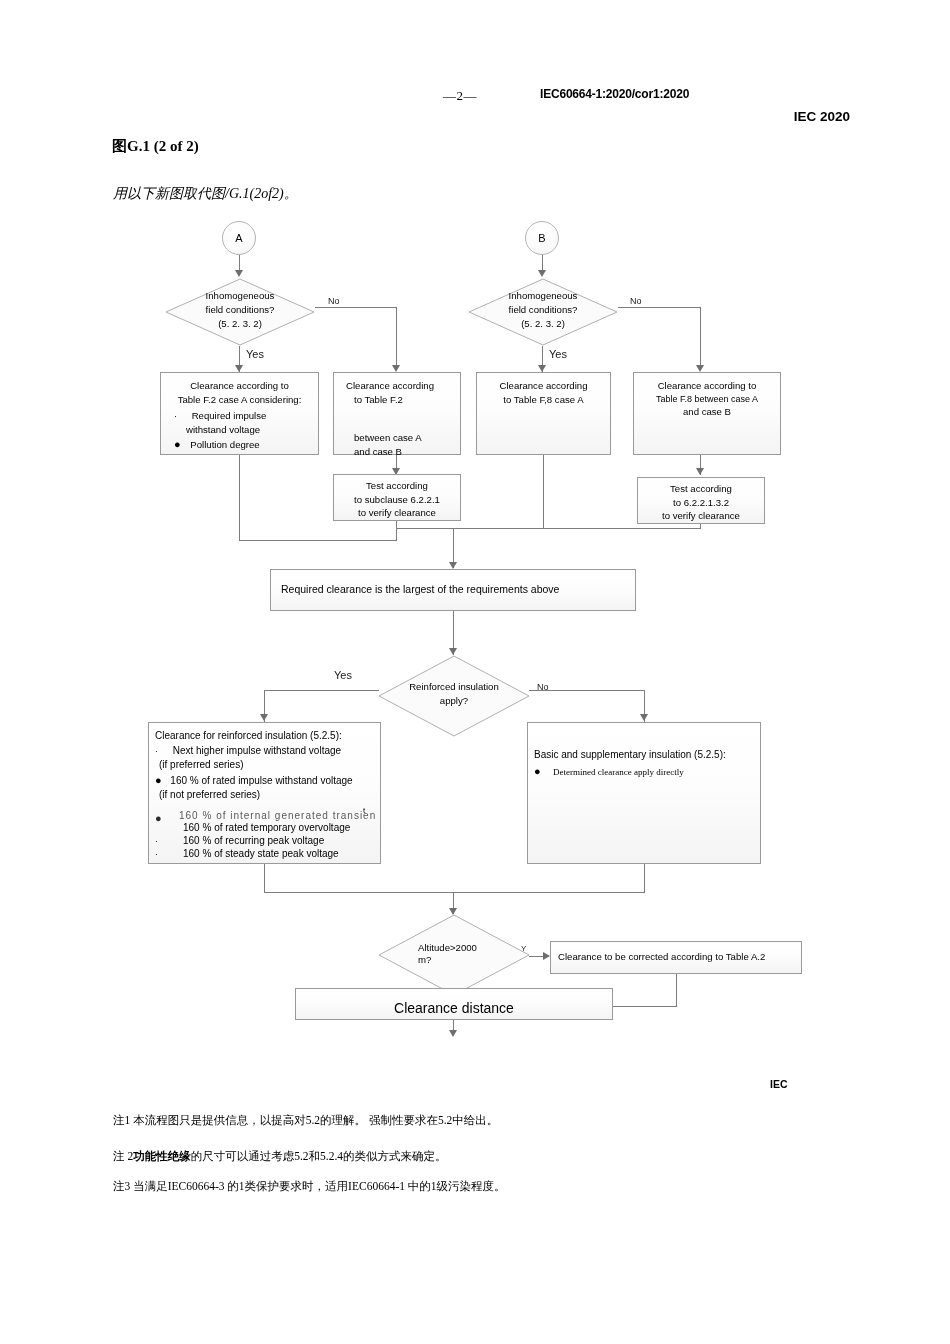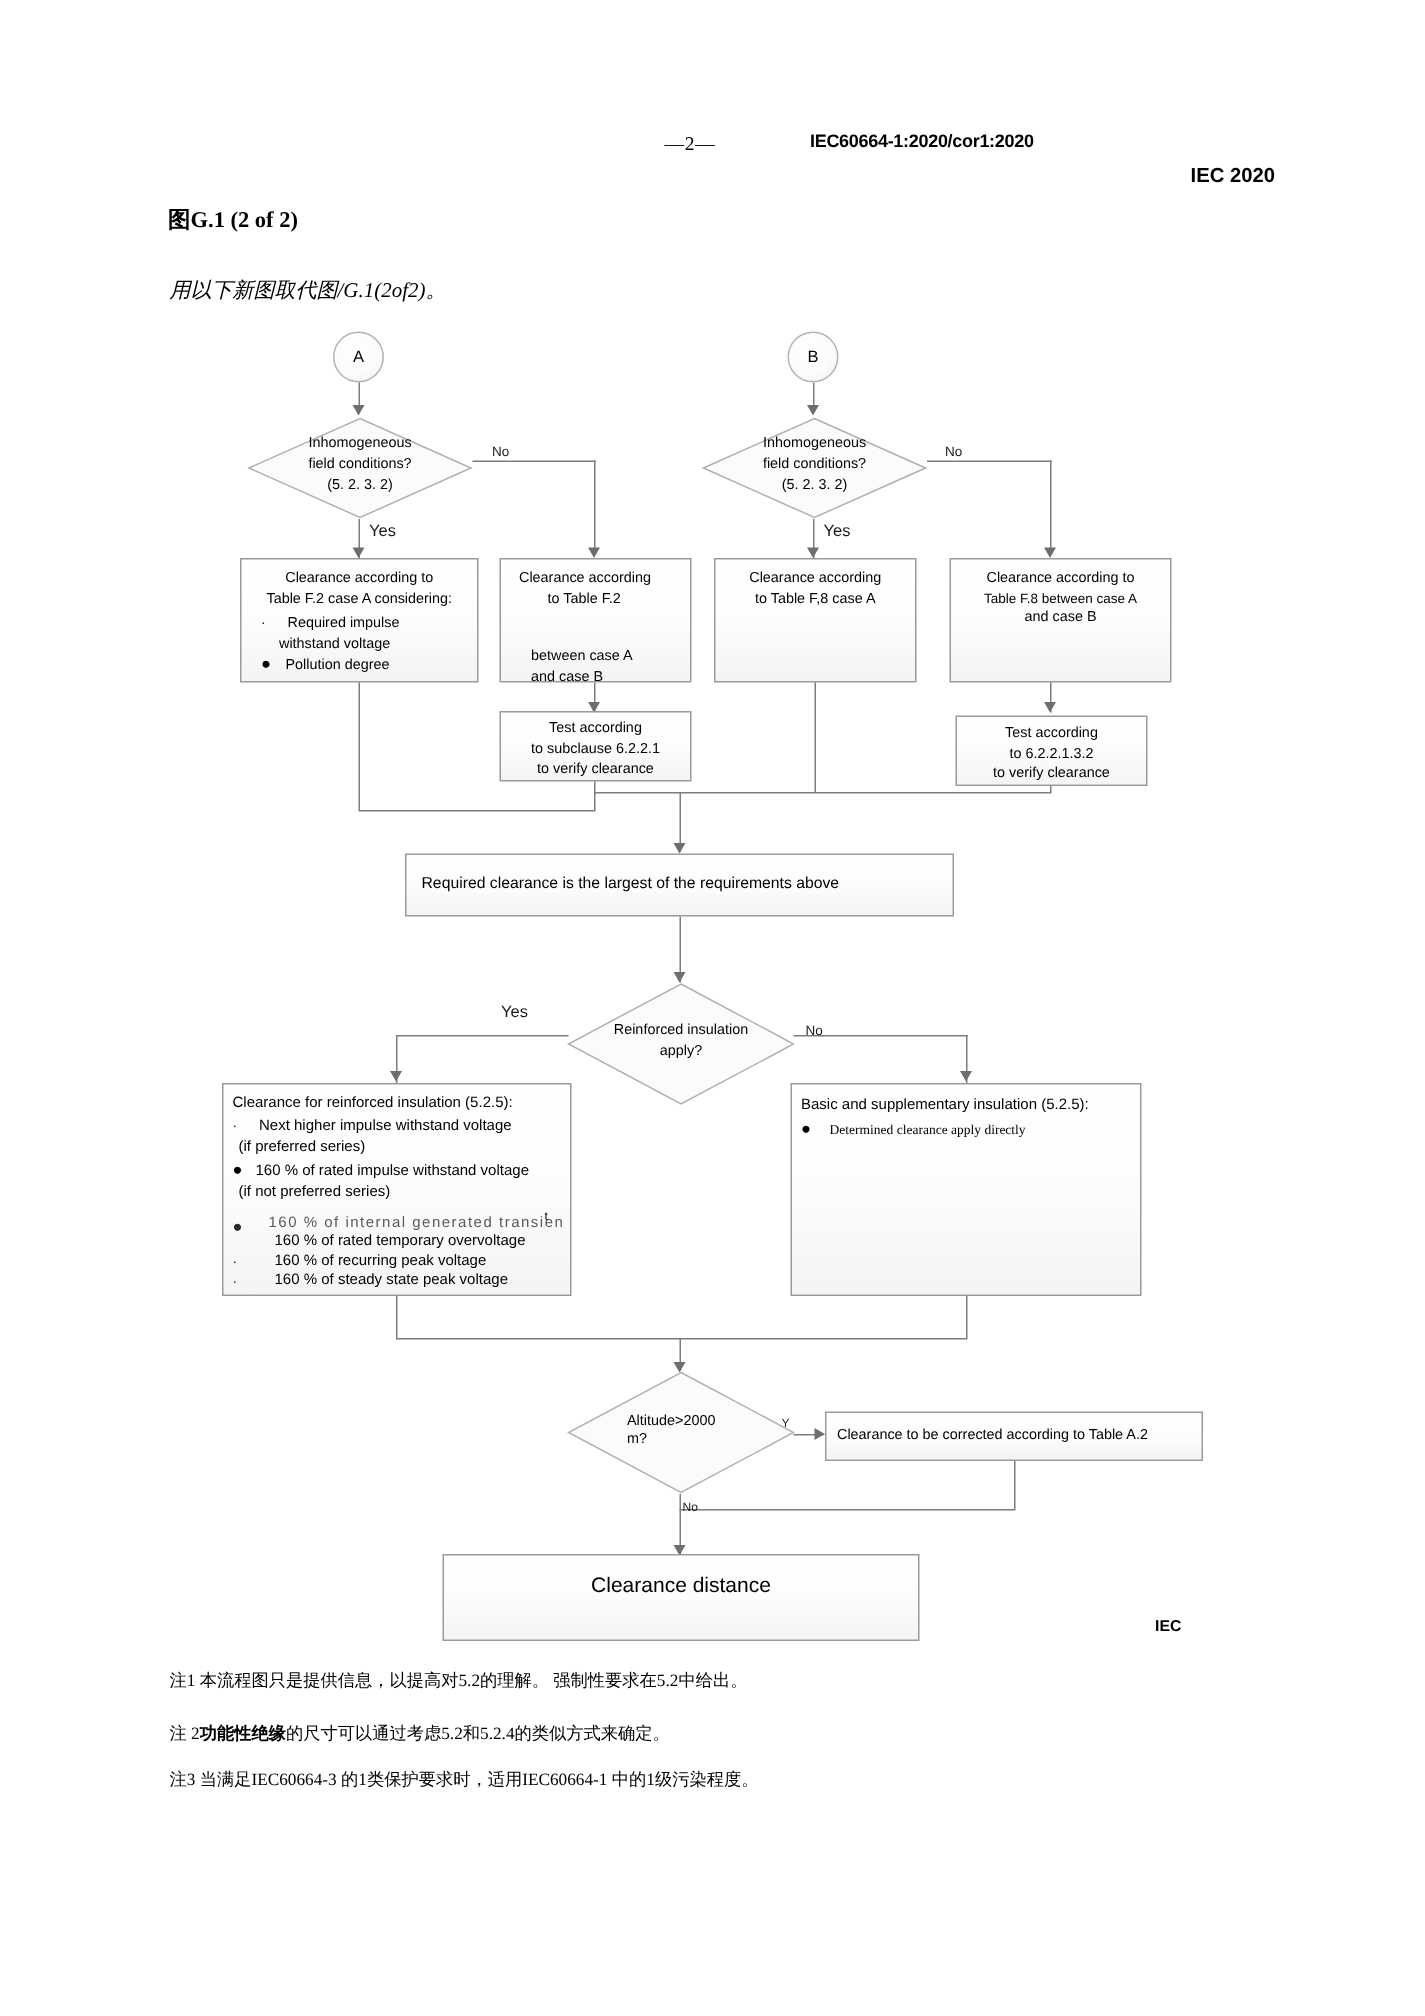--- a/index.html
+++ b/index.html
@@ -211,21 +211,21 @@
       <div style="padding-left:6px;">
         <span style="font-size:11px;">●</span>
         <span style="margin-left:7px;">Pollution degree</span>
       </div>
     </div>
   </div>
 
   <div class="abs node" style="left:333px; top:372px; width:128px; height:83px;">
     <div class="inner" style="padding-left:12px;">
       <div>Clearance according</div>
-      <div style="padding-left:8px;margin-left:11px;">to Table F.2</div>
+      <div style="padding-left:8px;">to Table F.2</div>
       <div style="padding-left:8px;margin-top:25px;">between     case A</div>
       <div style="padding-left:8px;">and case B</div>
     </div>
   </div>
 
   <div class="abs node center" style="left:476px; top:372px; width:135px; height:83px;">
     <div class="inner">
       <div>Clearance according</div>
       <div>to Table F,8 case A</div>
     </div>
@@ -315,21 +315,21 @@
     <div class="ri-over" style="left:30px; top:86px; color:#5a5a5a; letter-spacing:1px;">160 % of internal generated transien</div>
     <div class="ri-over" style="left:214px; top:82px; font-size:8px;">t</div>
     <div class="ri-over" style="left:34px; top:98px;">160 % of rated temporary overvoltage</div>
     <div class="ri-over" style="left:6px; top:112px; font-size:9px;">·</div>
     <div class="ri-over" style="left:34px; top:111px;">160 % of recurring peak voltage</div>
     <div class="ri-over" style="left:6px; top:125px; font-size:9px;">·</div>
     <div class="ri-over" style="left:34px; top:124px;">160 % of steady state peak voltage</div>
   </div>
 
   <div class="abs node" style="left:527px; top:722px; width:234px; height:142px;">
-    <div class="inner" style="padding:7px 6px 0 6px;">
+    <div class="inner" style="padding:7px 6px 0 6px;margin-top:18px;">
       <div style="font-size:10px;">Basic and supplementary insulation (5.2.5):</div>
       <div style="margin-top:2px;font-family:Liberation Serif, serif;">
         <span style="font-size:11px;">●</span>
         <span style="margin-left:10px; font-size:9px;">Determined    clearance    apply    directly</span>
       </div>
     </div>
   </div>
 
   <div class="abs ln lnv" style="left:264px; top:864px; height:28px;"></div>
   <div class="abs ln lnv" style="left:644px; top:864px; height:28px;"></div>
@@ -353,21 +353,21 @@
     <div class="inner" style="padding-top:8px; padding-left:7px; font-size:9.6px;">Clearance to be corrected according to Table A.2</div>
   </div>
 
   <div class="abs ln lnv" style="left:676px; top:974px; height:32px;"></div>
   <div class="abs ln lnh" style="left:453px; top:1006px; width:224px;"></div>
 
   <div class="abs ln lnv" style="left:453px; top:996px; height:40px;"></div>
   <div class="abs elabel" style="left:455px; top:1000px; font-size:8px;">No</div>
   <div class="abs arrow" style="left:449px; top:1030px;"></div>
 
-  <div class="abs node center" style="left:295px; top:1036px; width:318px; height:58px;">
+  <div class="abs node center" style="left:295px; top:988px; width:318px; height:32px;">
     <div class="inner" style="padding-top:10px; font-size:14px;">Clearance distance</div>
   </div>
 
   <div class="abs iec-mark">IEC</div>
 
   <div class="abs note" style="left:113px; top:1113px;">注1 本流程图只是提供信息，以提高对5.2的理解。    强制性要求在5.2中给出。</div>
 
   <div class="abs" style="left:113px; top:1146px;">
     <span class="note">注 2</span><span class="note" style="font-weight:bold;">功能性绝缘</span><span class="note">的尺寸可以通过考虑5.2和5.2.4的类似方式来确定。</span>
   </div>

